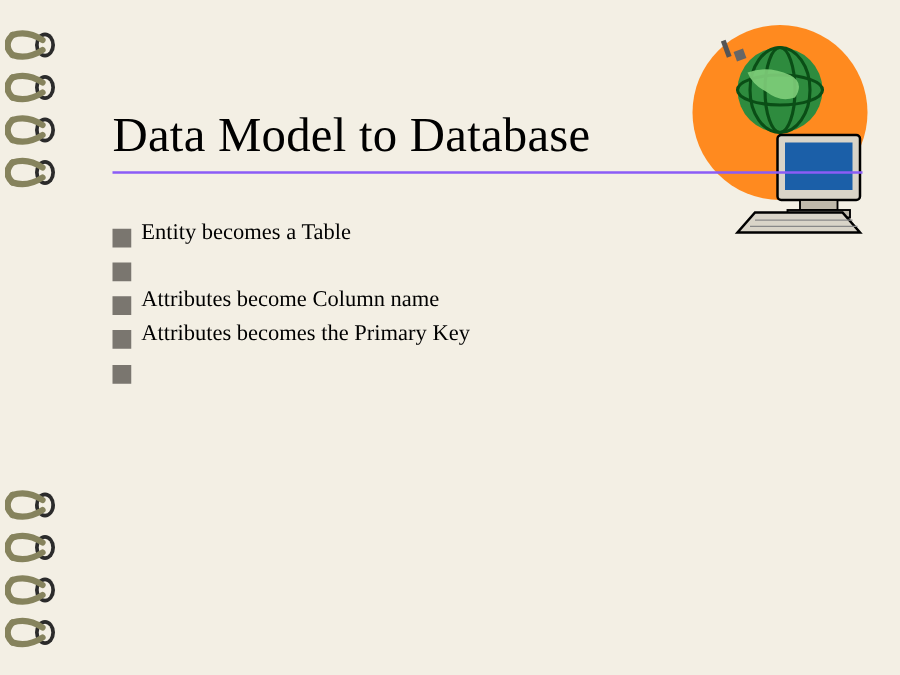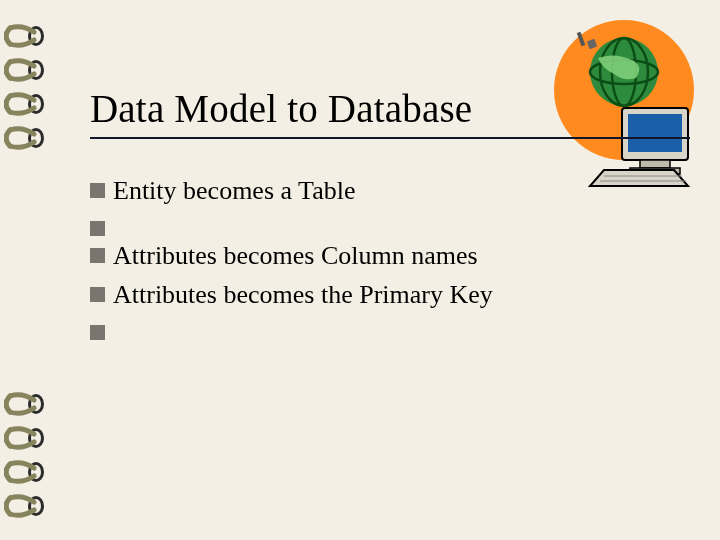--- a/index.html
+++ b/index.html
@@ -29,27 +29,27 @@
     position: absolute;
     left: 90px;
     top: 86px;
     right: 30px;
   }
   .title {
     font-size: 39px;
     color: #000;
     font-weight: normal;
     padding-bottom: 6px;
-    border-bottom: 2px solid #0f172a;
+    border-bottom: 2px solid #8b5cf6;
     margin-bottom: 34px;
     letter-spacing: 0.2px;
   }
   .bullets {
     list-style: none;
-    font-size: 26px;
+    font-size: 18px;
     color: #000;
     line-height: 1.4;
     text-align: right;
   }
   .bullets li {
     display: flex;
     align-items: flex-start;
     margin-bottom: 2px;
   }
   .bullet-square {
@@ -159,21 +159,21 @@
   <ul class="bullets">
     <li>
         <span class="bullet-square"></span>
         <span>Entity becomes a Table</span>
       </li>
     <li>
         <span class="bullet-square"></span>
       </li>
     <li>
         <span class="bullet-square"></span>
-        <span>Attributes becomes Column names</span>
+        <span>Attributes become Column name</span>
       </li>
     <li>
         <span class="bullet-square"></span>
         <span>Attributes becomes the Primary Key</span>
       </li>
     <li>
         <span class="bullet-square"></span>
       </li>
   </ul>
 </div>

